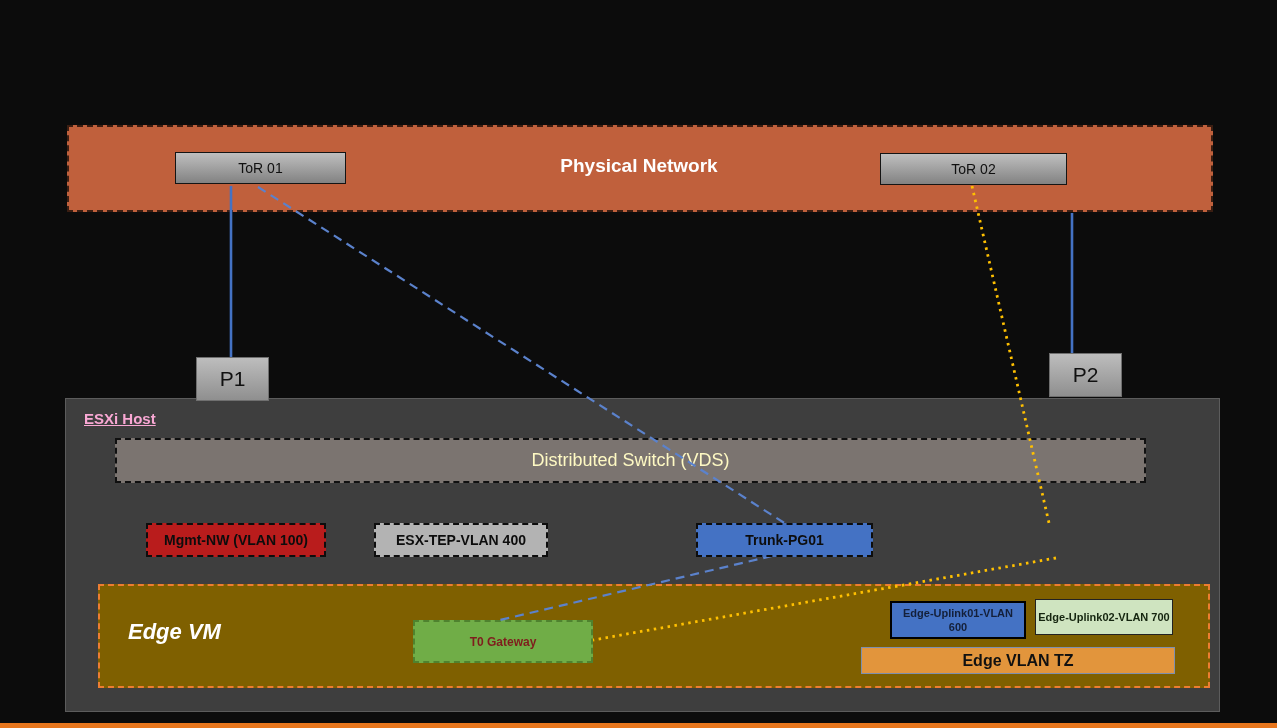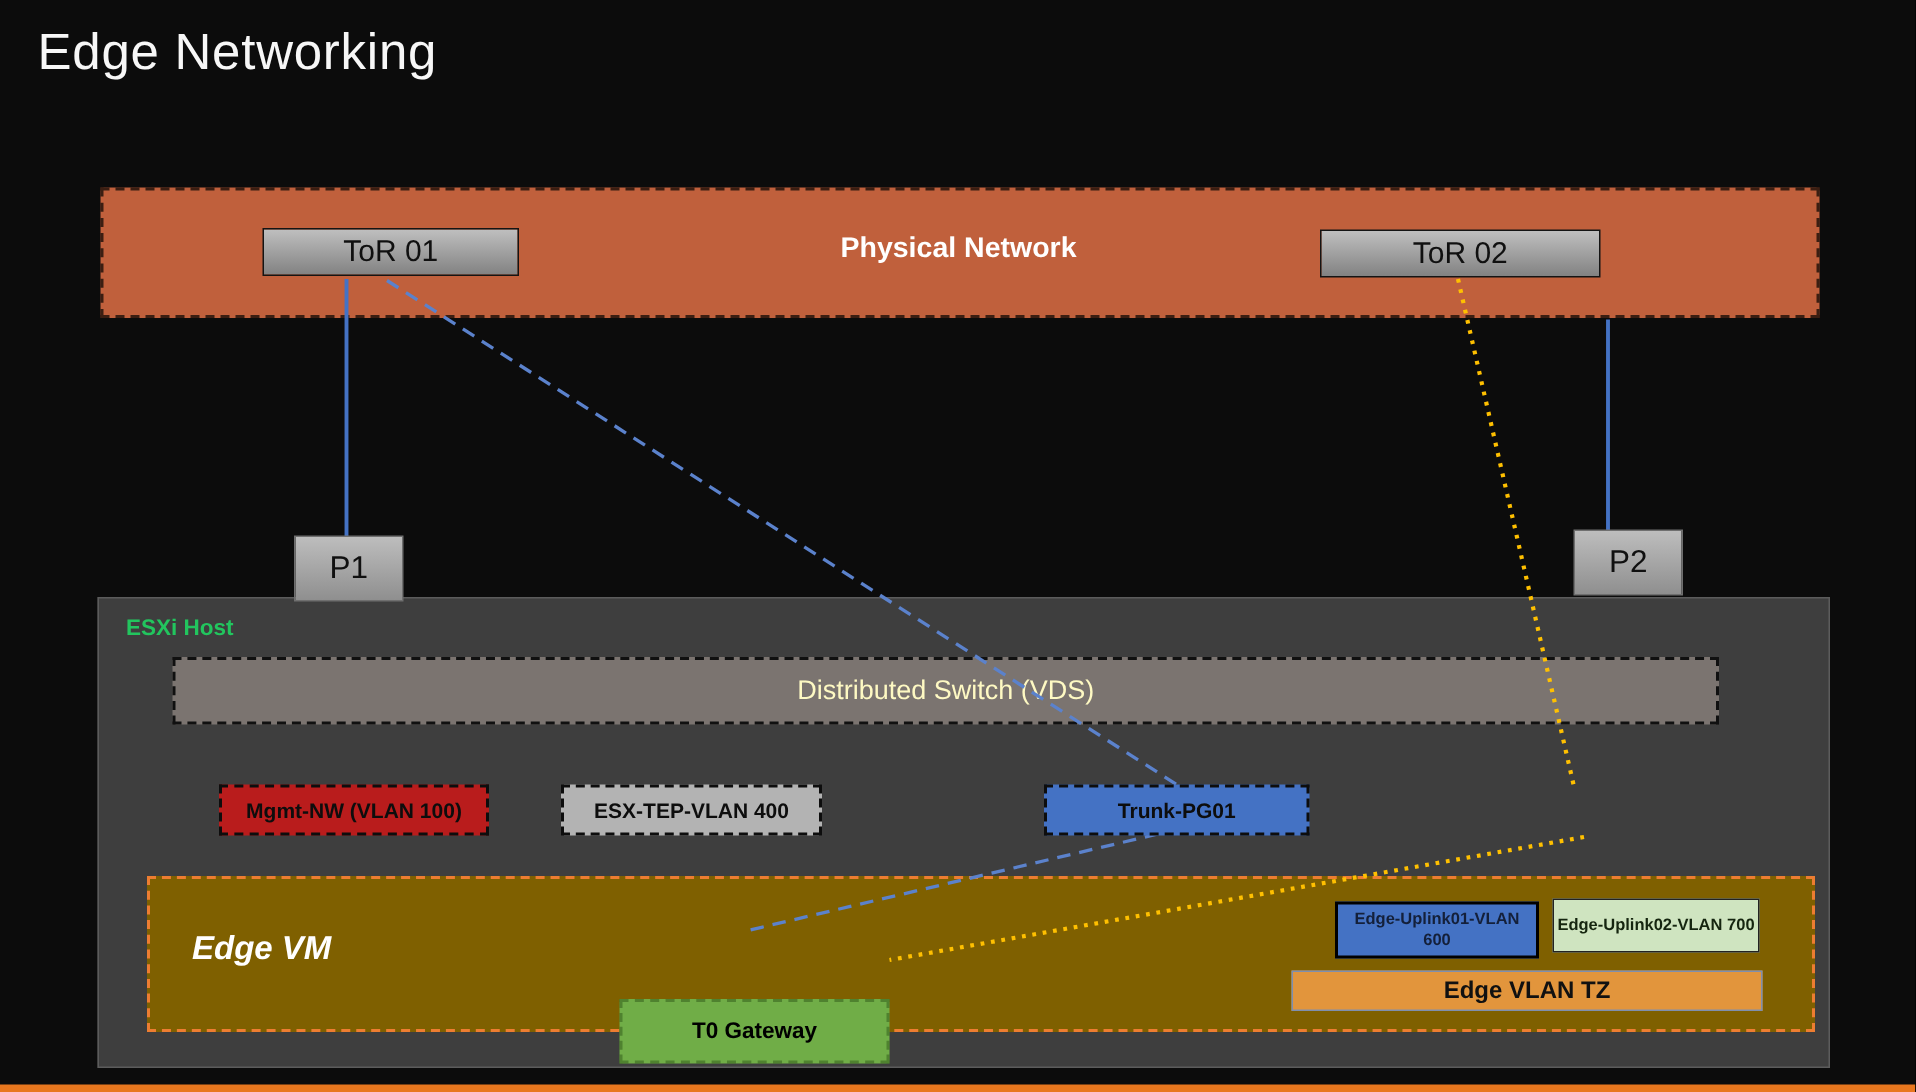--- a/index.html
+++ b/index.html
@@ -17,21 +17,21 @@
     background:var(--band_orange,#C0603C);
     border:2px dashed rgba(15,8,4,.75);
   }
   .band-label{
     position:absolute;left:420px;top:28px;width:300px;text-align:center;
     font-size:19px;font-weight:bold;color:#ffffff;
   }
   .tor{
     position:absolute;height:30px;z-index:2;
     background:linear-gradient(#bfbfbf,#828282);
-    border:1.5px solid #141414;color:#101010;font-size:20px;
+    border:1.5px solid #141414;color:#101010;font-size:14px;
     display:flex;align-items:center;justify-content:center;
   }
   .tor1{left:175px;top:152px;width:169px;}
   .tor2{left:880px;top:153px;width:185px;}
   
   .links{position:absolute;left:0;top:0;width:1277px;height:728px;z-index:5;pointer-events:none;}
   .ln-solid{stroke:var(--line_blue,#4472C4);stroke-width:2.6;}
   .ln-dash{stroke:var(--line_blue_dash,#5b82cc);stroke-width:2.2;stroke-dasharray:9 6;}
   .ln-dot{stroke:var(--line_yellow,#FFC000);stroke-width:2.8;stroke-dasharray:2.5 4.5;}
   
@@ -41,21 +41,21 @@
     border:1px solid #6f6f6f;color:#101010;font-size:21px;
     display:flex;align-items:center;justify-content:center;
   }
   .p1{left:196px;top:357px;}
   .p2{left:1037px;top:353px;margin-left:12px;}
   
   .esxi{
     position:absolute;left:65px;top:398px;width:1155px;height:314px;
     background:#3e3e3e;border:1px solid #5c5c5c;box-sizing:border-box;
   }
-  .esxi-label{position:absolute;left:18px;top:11px;font-size:15px;font-weight:bold;color:#22c55e;}
+  .esxi-label{position:absolute;left:18px;top:11px;font-size:15px;font-weight:bold;color:#f9a8d4;text-decoration:underline;}
   .vds{
     position:absolute;left:49px;top:39px;width:1027px;height:41px;z-index:1;
     background:#7b7470;border:2px dashed #101010;
     display:flex;align-items:center;justify-content:center;
     font-size:18px;color:#fef9c3;
   }
   .pg{
     position:absolute;top:124px;height:30px;z-index:6;
     border:2px dashed #0d0d0d;font-size:14px;font-weight:bold;color:#0d0d0d;
     display:flex;align-items:center;justify-content:center;
@@ -68,21 +68,21 @@
   .edgevm{
     position:absolute;left:32px;top:185px;width:1108px;height:100px;z-index:1;
     background:var(--edge_vm_bg,#7F6000);
     border:2.5px dashed var(--edge_vm_border,#ED7D31);
   }
   .edgevm-label{position:absolute;left:28px;top:33px;font-size:22px;font-weight:bold;color:#fff;font-style:italic;}
   .t0{
     position:absolute;left:313px;top:34px;width:176px;height:39px;
     background:var(--t0_green,#70AD47);border:2px dashed rgba(40,80,20,.45);
     display:flex;align-items:center;justify-content:center;
-    font-size:15px;font-weight:bold;color:#000000;margin-top:46px;
+    font-size:12px;font-weight:bold;color:#7f1d1d;
   }
   .uplink{
     position:absolute;height:32px;width:128px;
     display:flex;align-items:center;justify-content:center;text-align:center;
     font-size:11px;font-weight:bold;line-height:1.3;color:#14203a;padding:1px 2px;margin-left:13px;
   }
   .uplink1{left:777px;top:15px;background:var(--uplink01_blue,#4472C4);border:2px solid #000;}
   .uplink2{left:922px;top:13px;width:132px;background:var(--uplink02_green,#CFE4C0);border:1.5px solid #222;color:#15250f;}
   .vlantz{
     position:absolute;left:761px;top:61px;width:312px;height:25px;
@@ -93,21 +93,20 @@
   .bottom-bar{
     position:absolute;left:0;top:723px;width:1277px;height:5px;
     background:var(--bottom_bar_orange,#E8771E);
   }
 </style>
 </head>
 <body>
 
 <div class="canvas">
 
-  <div class="title">Edge Networking</div>
 
   <div class="band">
     <div class="band-label">Physical Network</div>
   </div>
 
   <div class="tor tor1">ToR 01</div>
   <div class="tor tor2">ToR 02</div>
 
   <svg class="links" viewBox="0 0 1277 728" xmlns="http://www.w3.org/2000/svg">
     <line class="ln-solid" x1="231" y1="186" x2="231" y2="358"></line>

